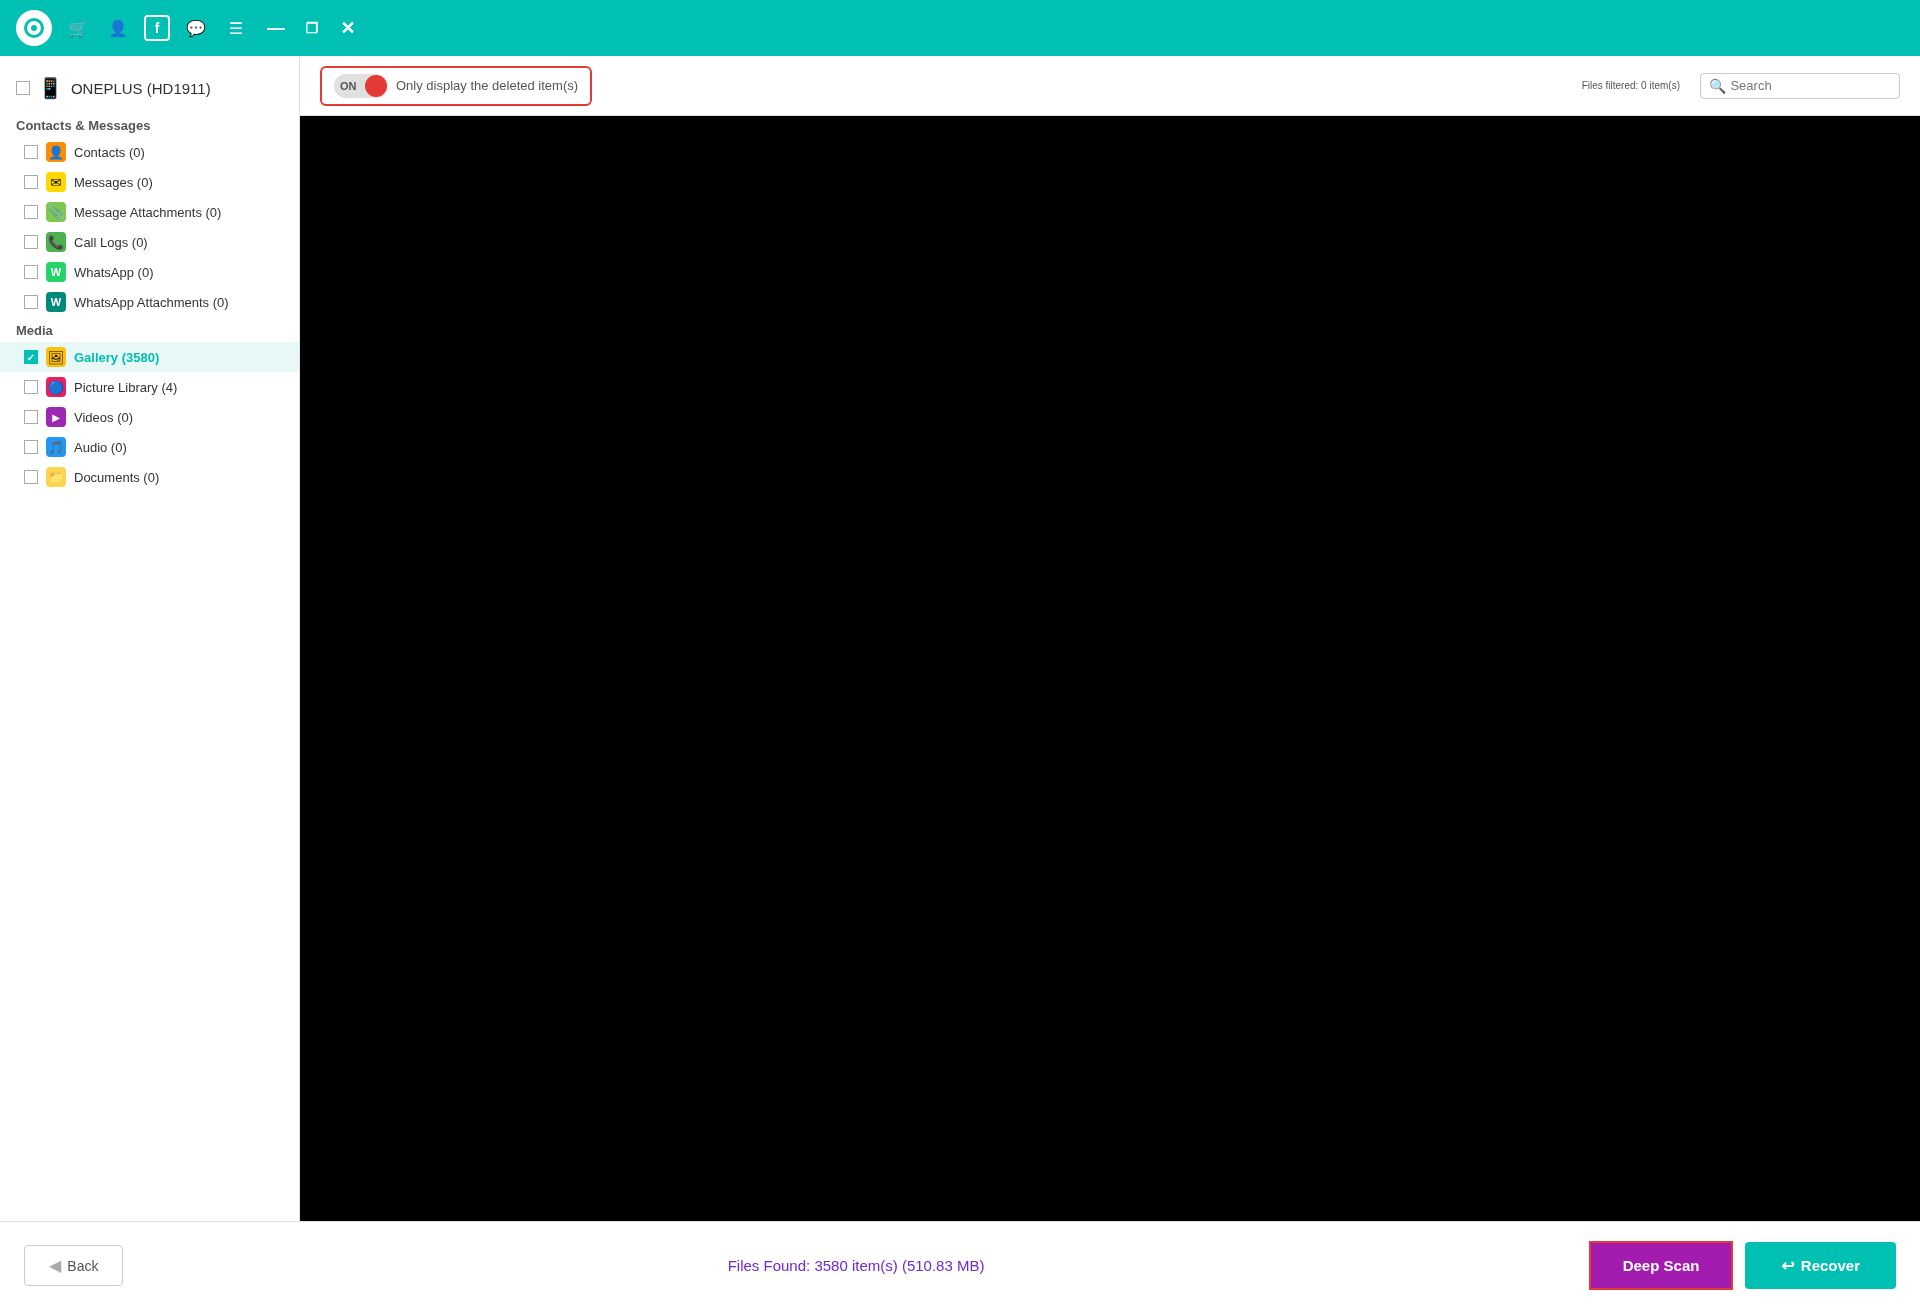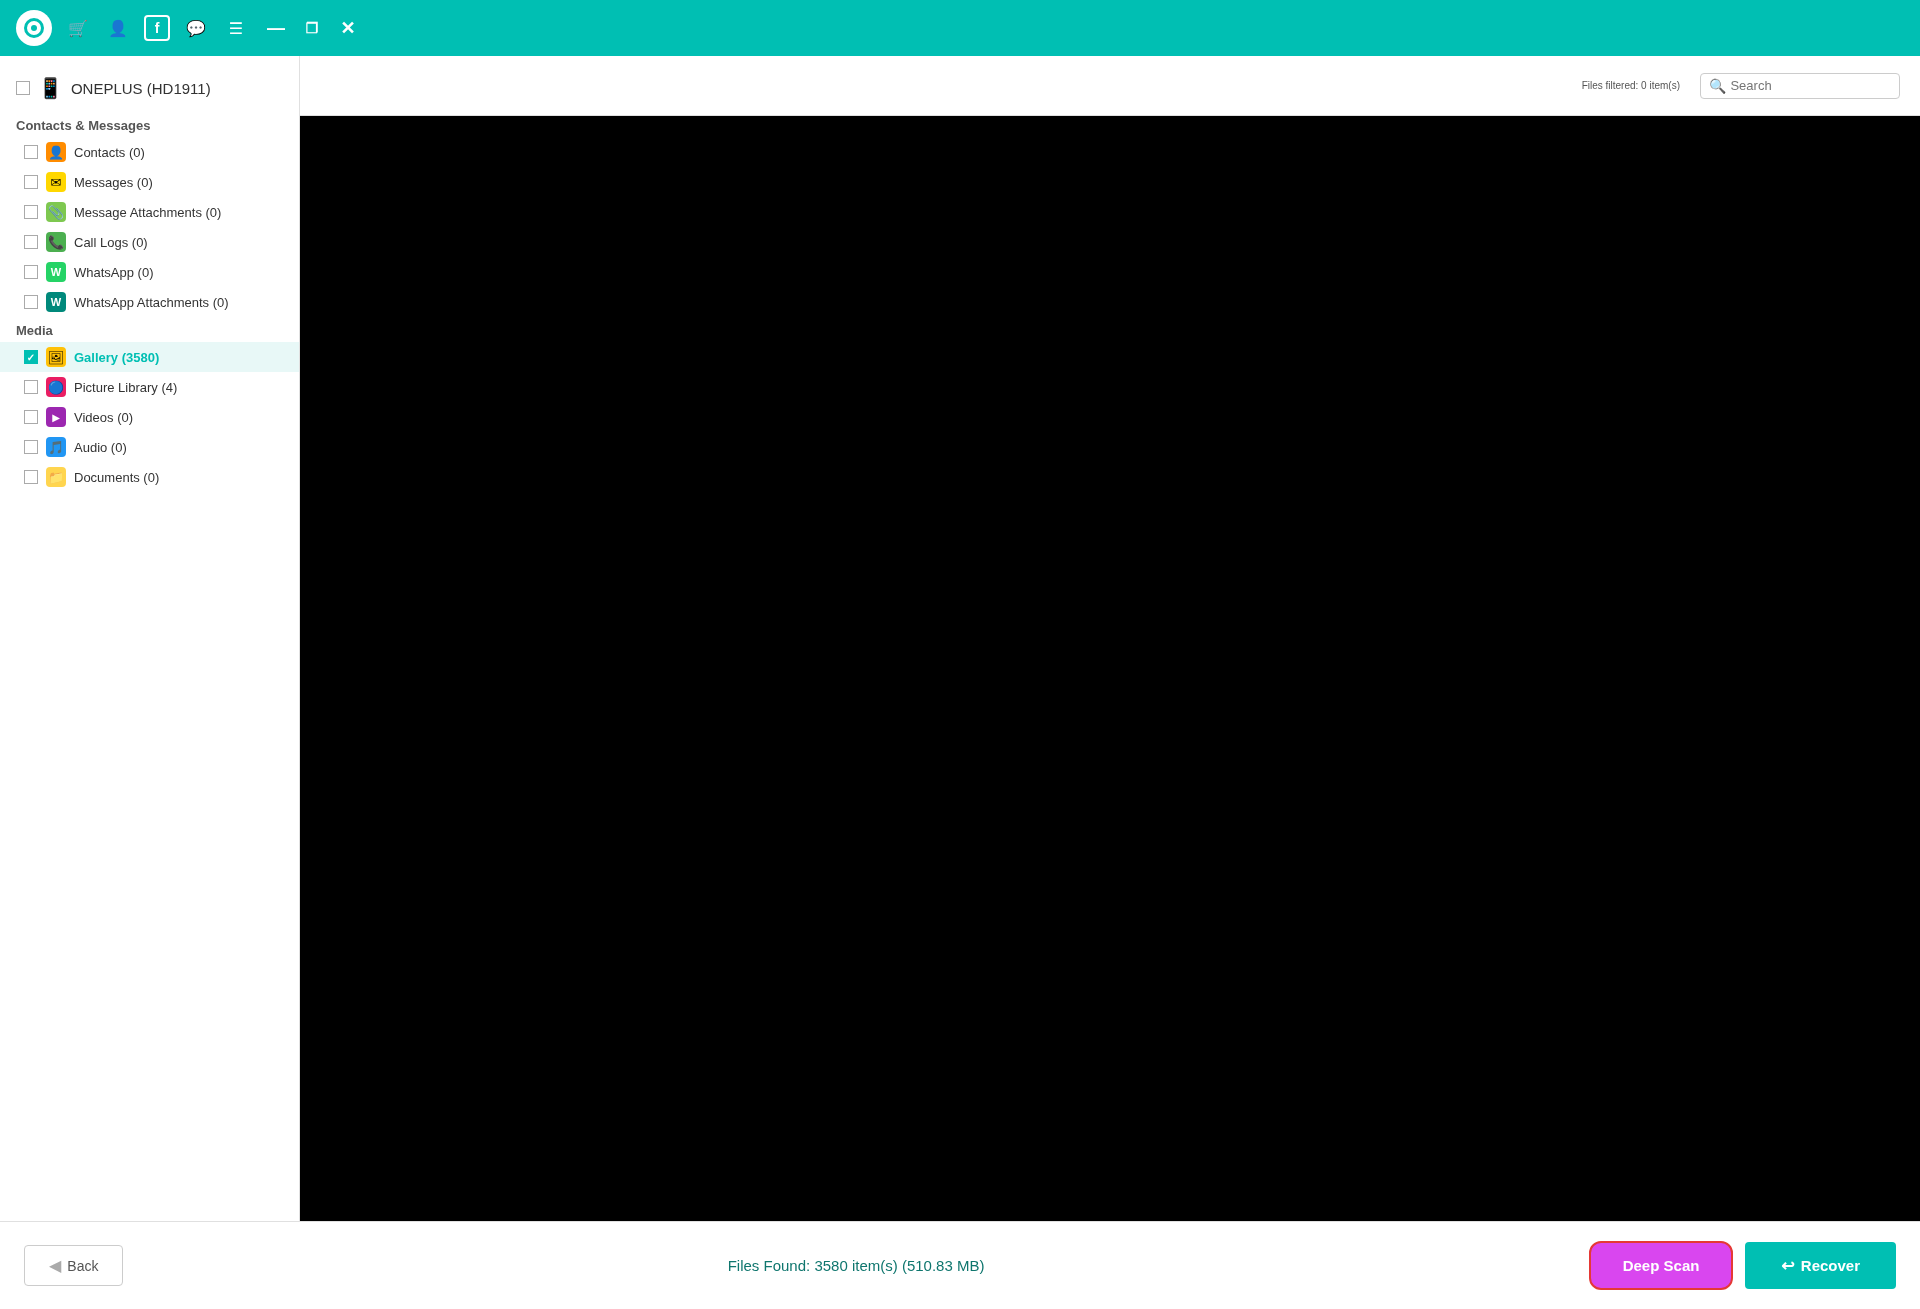--- a/index.html
+++ b/index.html
@@ -220,27 +220,27 @@
       cursor: pointer;
       font-size: 14px;
       color: #555;
       background: white;
     }
     .back-arrow { font-size: 16px; color: #aaa; }
     .files-found {
       flex: 1;
       text-align: center;
       font-size: 15px;
-      color: #0f766e;
+      color: #6d28d9;
     }
     .deep-scan-btn {
-      background: #d946ef;
+      background: #a21caf;
       color: white;
       border: 2px solid #e53935;
-      border-radius: 12px;
+      border-radius: 0;
       padding: 14px 32px;
       font-size: 15px;
       font-weight: 600;
       cursor: pointer;
       margin-right: 12px;
     }
     .recover-btn {
       background: #00bfb3;
       color: white;
       border: none;
@@ -344,20 +344,27 @@
     <div class="sidebar-item">
       <div class="item-checkbox"></div>
       <div class="item-icon" style="background:#ffd54f;">📁</div>
       <span class="item-label">Documents (0)</span>
     </div>
   </div>
 
   <div class="right-panel">
 
     <div class="toolbar">
+      <div class="toggle-section">
+        <div class="toggle-pill">
+          <span class="on-label">ON</span>
+          <div class="toggle-circle"></div>
+        </div>
+        <span class="toggle-text">Only display the deleted item(s)</span>
+      </div>
 
       <div style="flex:1;"></div>
 
       <span class="filter-info">Files filtered: 0 item(s)</span>
       <div class="search-box">
         <span class="search-icon">🔍</span>
         <input class="search-input" type="text" placeholder="Search" style="">
       </div>
     </div>
 

